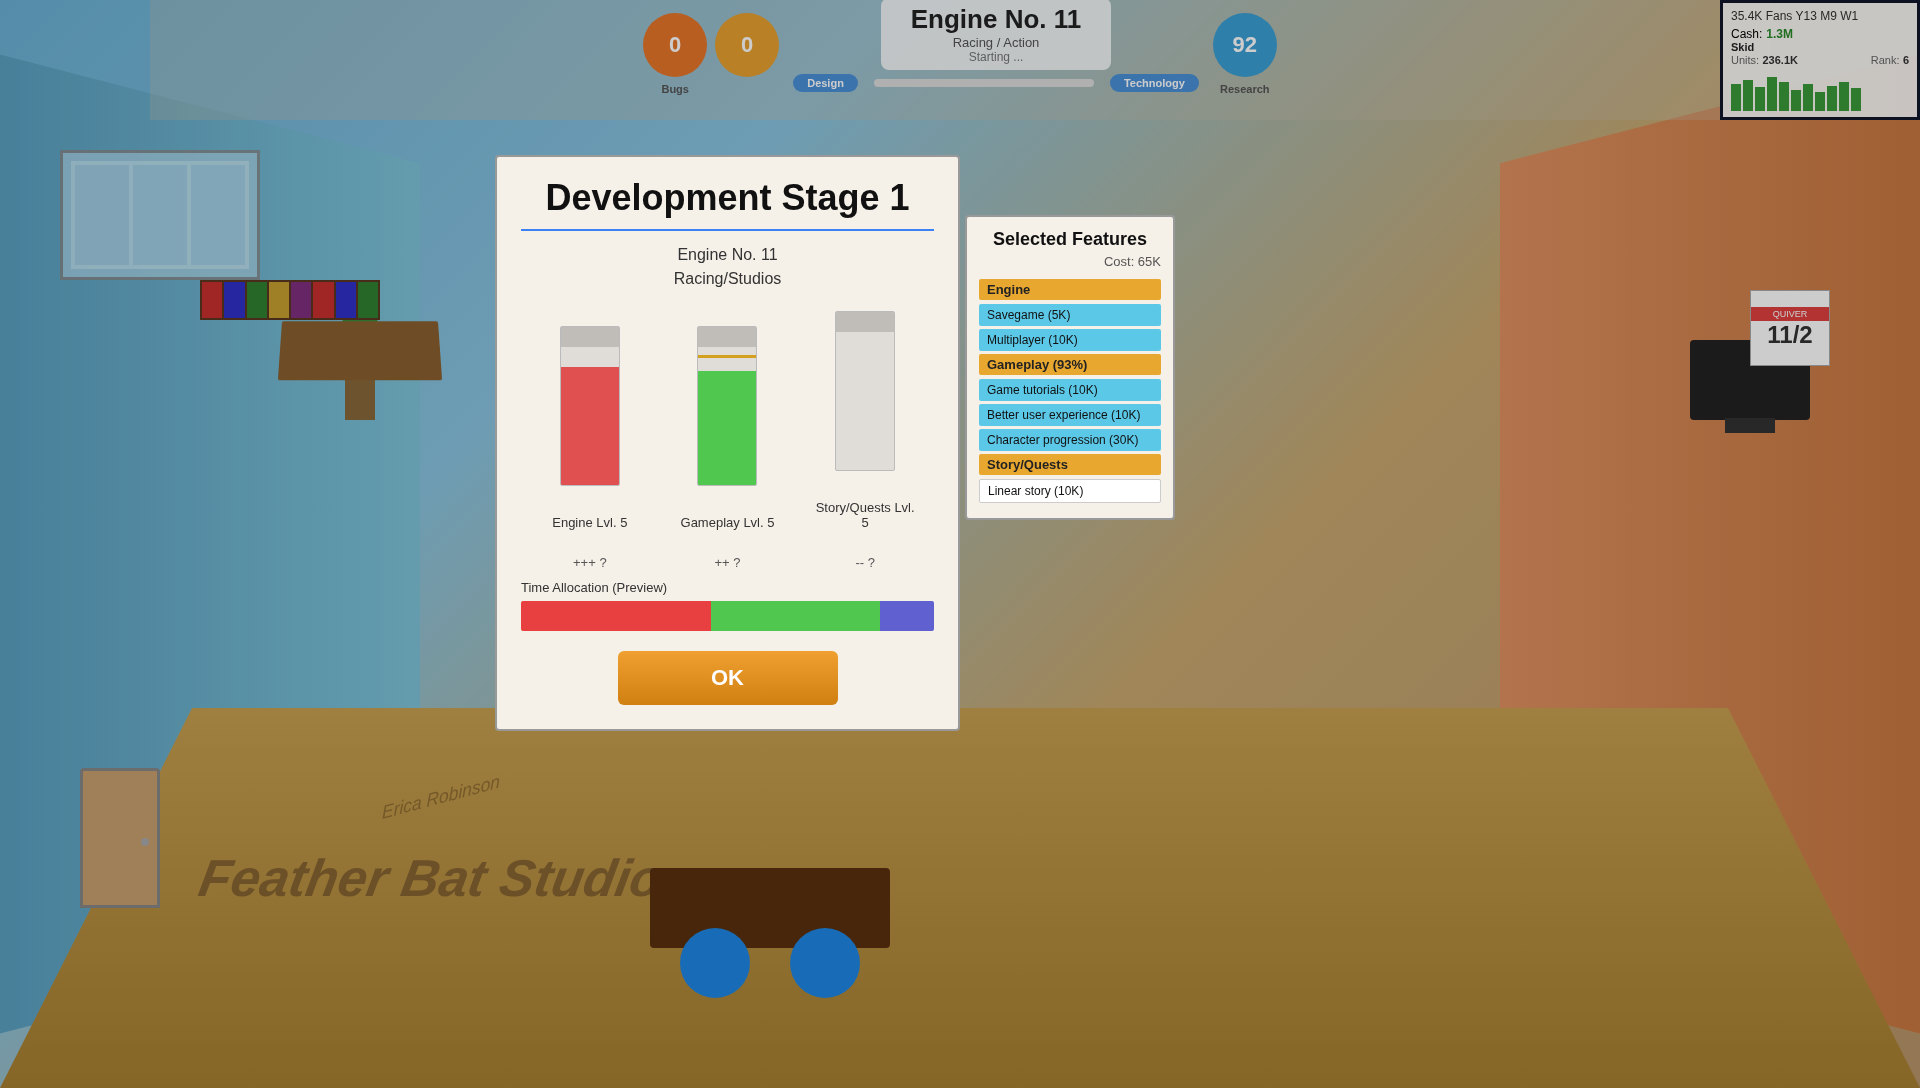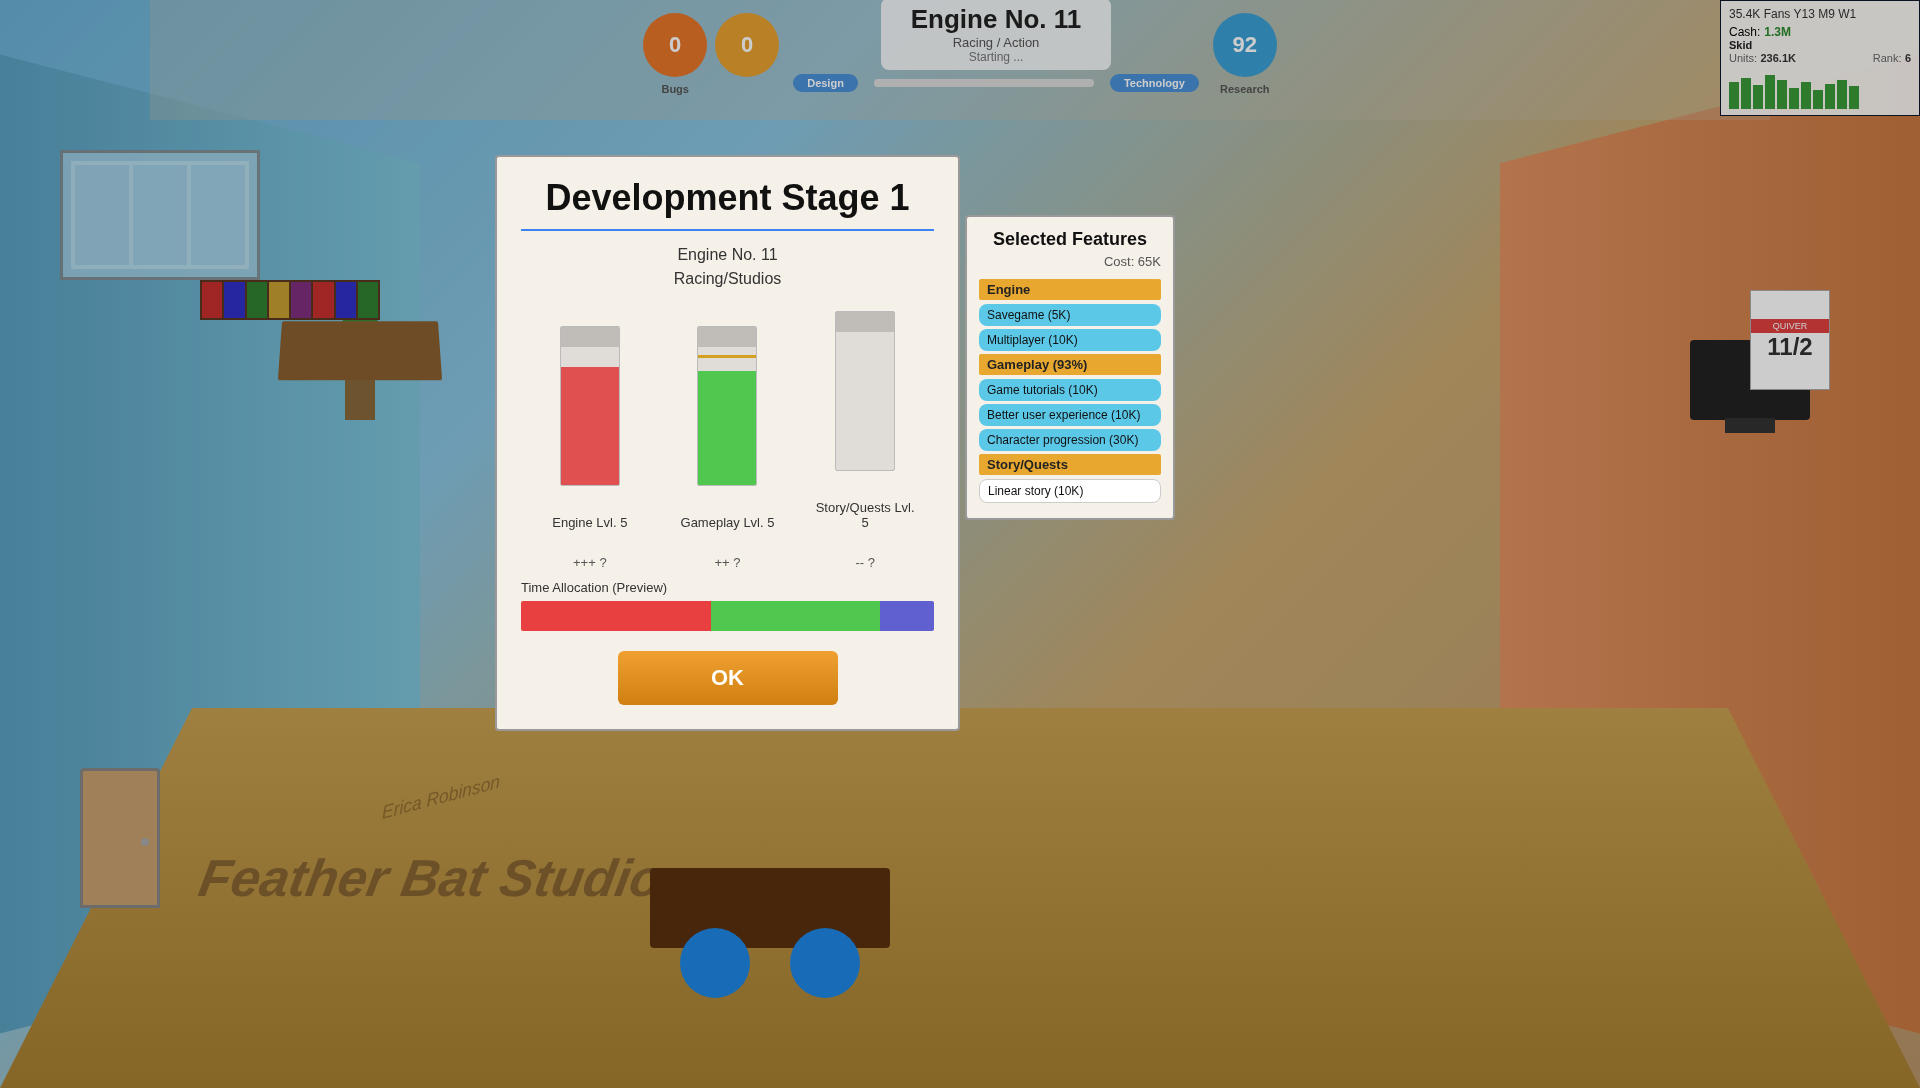--- a/index.html
+++ b/index.html
@@ -87,21 +87,21 @@
       font-size: 12px;
       color: #777;
     }
 
     
     .top-right-panel {
       position: absolute;
       top: 0; right: 0;
       width: 200px;
       background: rgba(255,255,255,0.92);
-      border: 1px solid #0f172a;
+      border: 3px solid #0f172a;
       padding: 6px 8px;
       z-index: 100;
       font-size: 12px;
     }
     .top-right-stats { color: #333; margin-bottom: 4px; }
     .cash-green { color: #2a8a2a; font-weight: bold; }
     .top-right-name { font-size: 11px; font-weight: bold; color: #222; }
     .mini-chart {
       height: 40px;
       display: flex;
@@ -269,21 +269,21 @@
       font-weight: bold;
       padding: 3px 8px;
       border-radius: 2px;
       margin-bottom: 4px;
     }
     .feature-item {
       background: #5bc8e8;
       color: #111;
       font-size: 12px;
       padding: 4px 8px;
-      border-radius: 8px;
+      border-radius: 2px;
       margin-bottom: 3px;
     }
     .feature-item.white-bg {
       background: white;
       border: 1px solid #ccc;
     }
   </style>
 </head>
 <body>
 
@@ -321,21 +321,21 @@
     <div style="flex:1;background:#c83030;"></div>
     <div style="flex:1;background:#3030c8;"></div>
     <div style="flex:1;background:#308030;"></div>
   </div>
 
   <div style="position:absolute;right:80px;top:280px;width:200px;height:300px;">
 
     <div style="position:absolute;right:30px;top:60px;width:120px;height:80px;background:#222;border-radius:4px;"></div>
     <div style="position:absolute;right:65px;top:138px;width:50px;height:15px;background:#333;"></div>
 
-    <div style="position:absolute;right:10px;top:10px;width:80px;height:100px;background:white;border:1px solid #aaa;display:flex;flex-direction:column;align-items:center;justify-content:center;font-size:10px;color:#333;">
+    <div style="position:absolute;right:10px;top:10px;width:80px;height:76px;background:white;border:1px solid #aaa;display:flex;flex-direction:column;align-items:center;justify-content:center;font-size:10px;color:#333;">
       <div style="background:#e04040;width:100%;text-align:center;color:white;padding:2px;font-size:9px;">QUIVER</div>
       <div style="font-size:24px;font-weight:bold;">11/2</div>
     </div>
   </div>
 
   <div class="studio-label">Feather Bat Studios</div>
 
   <div style="position:absolute;left:380px;bottom:280px;font-size:18px;color:rgba(100,70,30,0.5);transform:rotate(-15deg) skewX(-15deg);font-style:italic;">Erica Robinson</div>
 
   <div style="position:absolute;bottom:100px;left:630px;width:280px;height:120px;">

